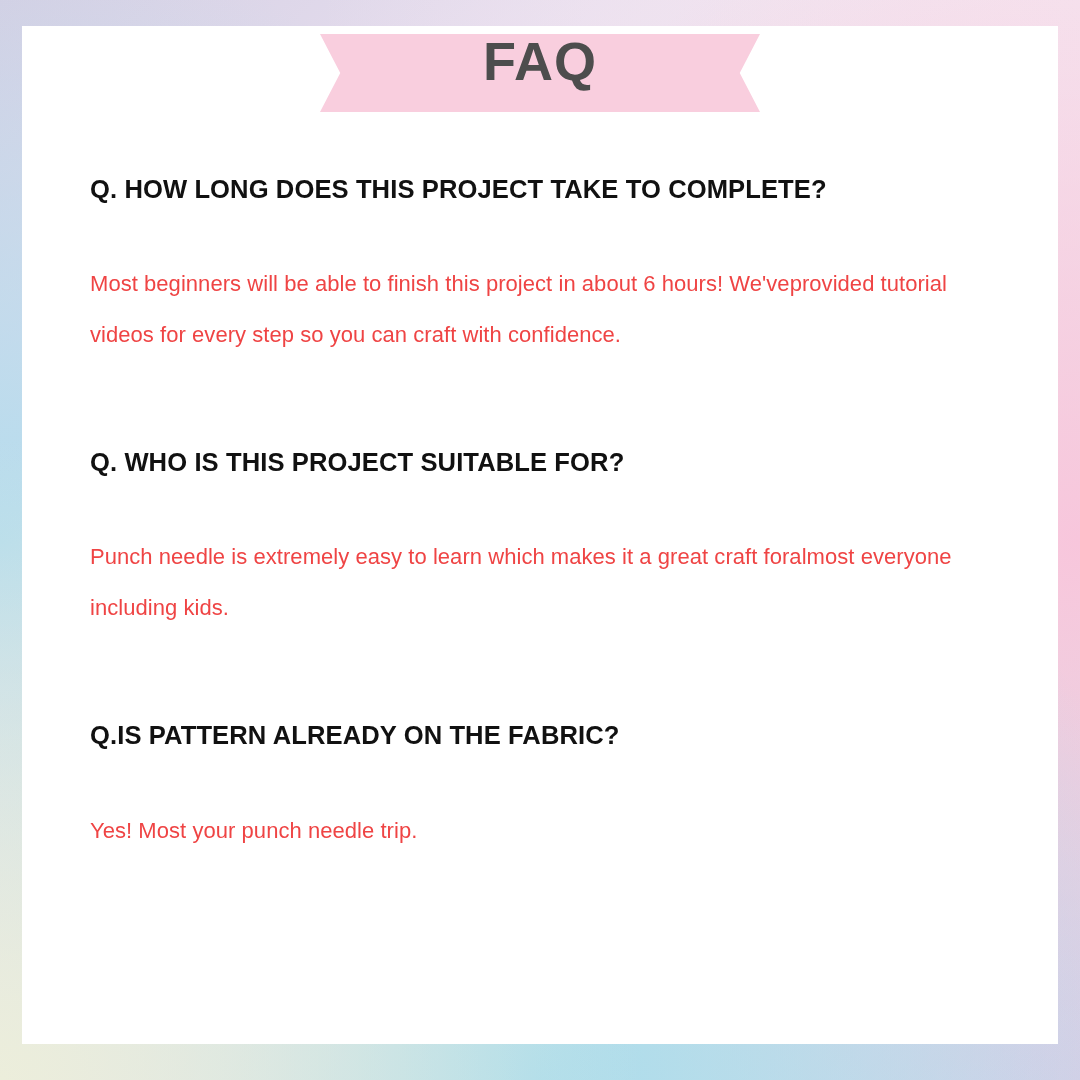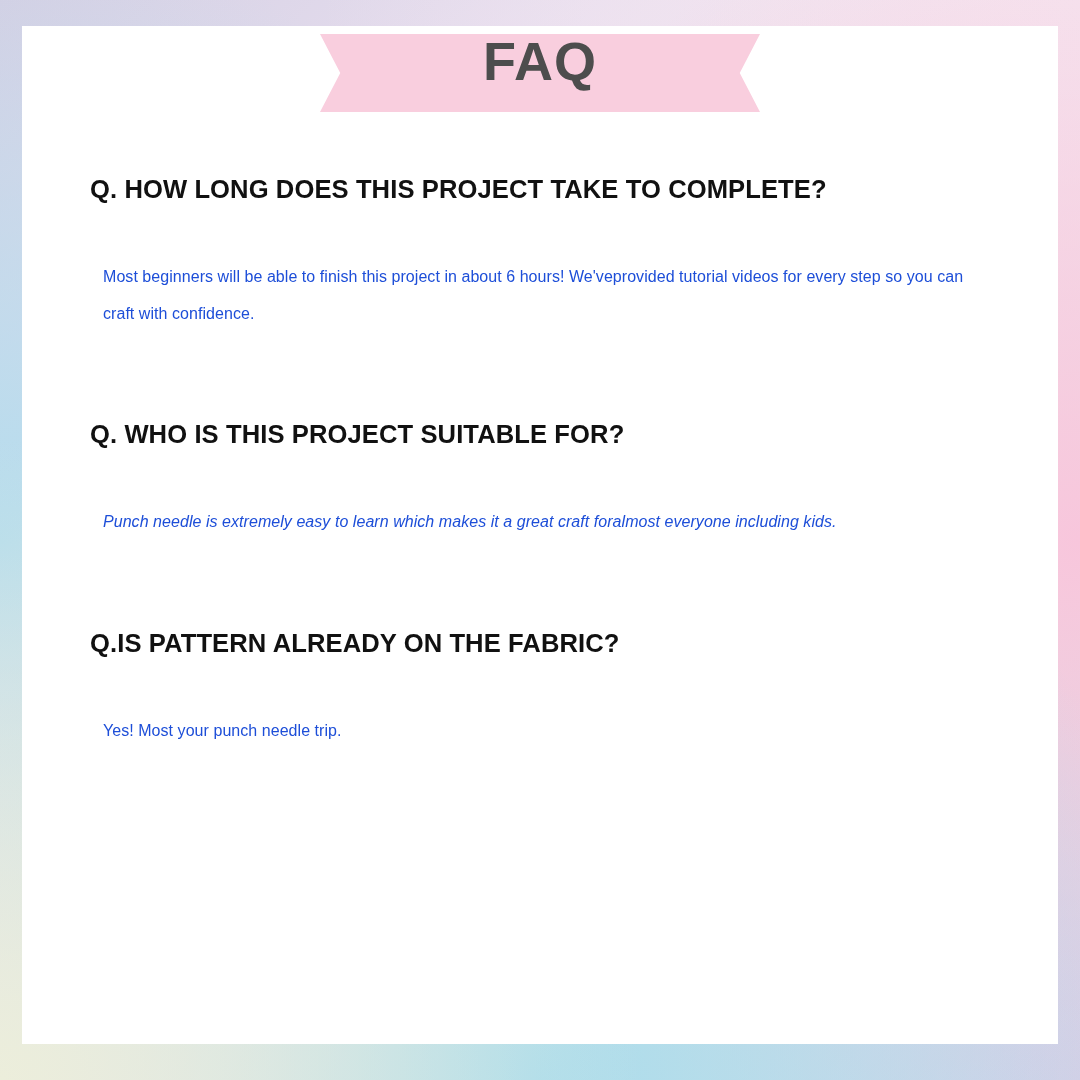--- a/index.html
+++ b/index.html
@@ -102,33 +102,33 @@
     color: #111111;
     line-height: 1.25;
     letter-spacing: 0.1px;
     margin: 0;
     transform: scaleX(0.965);
     transform-origin: left center;
     white-space: nowrap;
   }
 
   .faq-answer {
-    font-size: 16px;
+    font-size: 22px;
     font-weight: normal;
-    color: #1d4ed8;
+    color: #ef4444;
     line-height: 2.32;
-    margin: 13px;
+    margin: 0;
     letter-spacing: 0.05px;
   }
 
   
   .q1 { margin-top: 24px; }
   .a1 { margin-top: 52px; }
   .q2 { margin-top: 86px; }
-  .a2 { margin-top: 52px; font-style: italic; }
+  .a2 { margin-top: 52px; }
   .q3 { margin-top: 86px; }
   .a3 { margin-top: 52px; }
 </style>
 </head>
 <body>
 
 <div id="poster">
 
   <div class="gradient-frame"></div>
 

